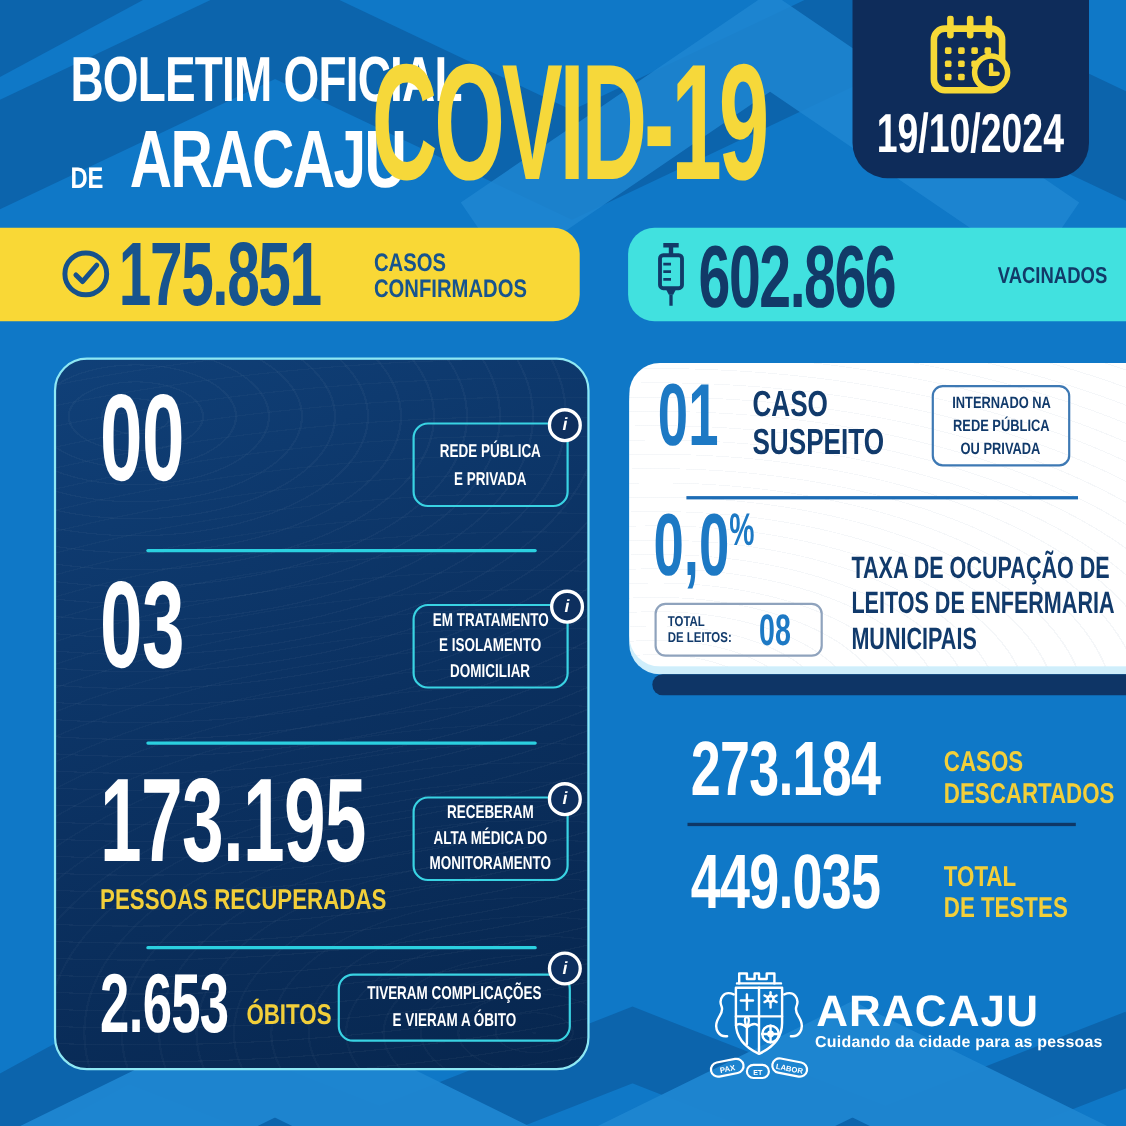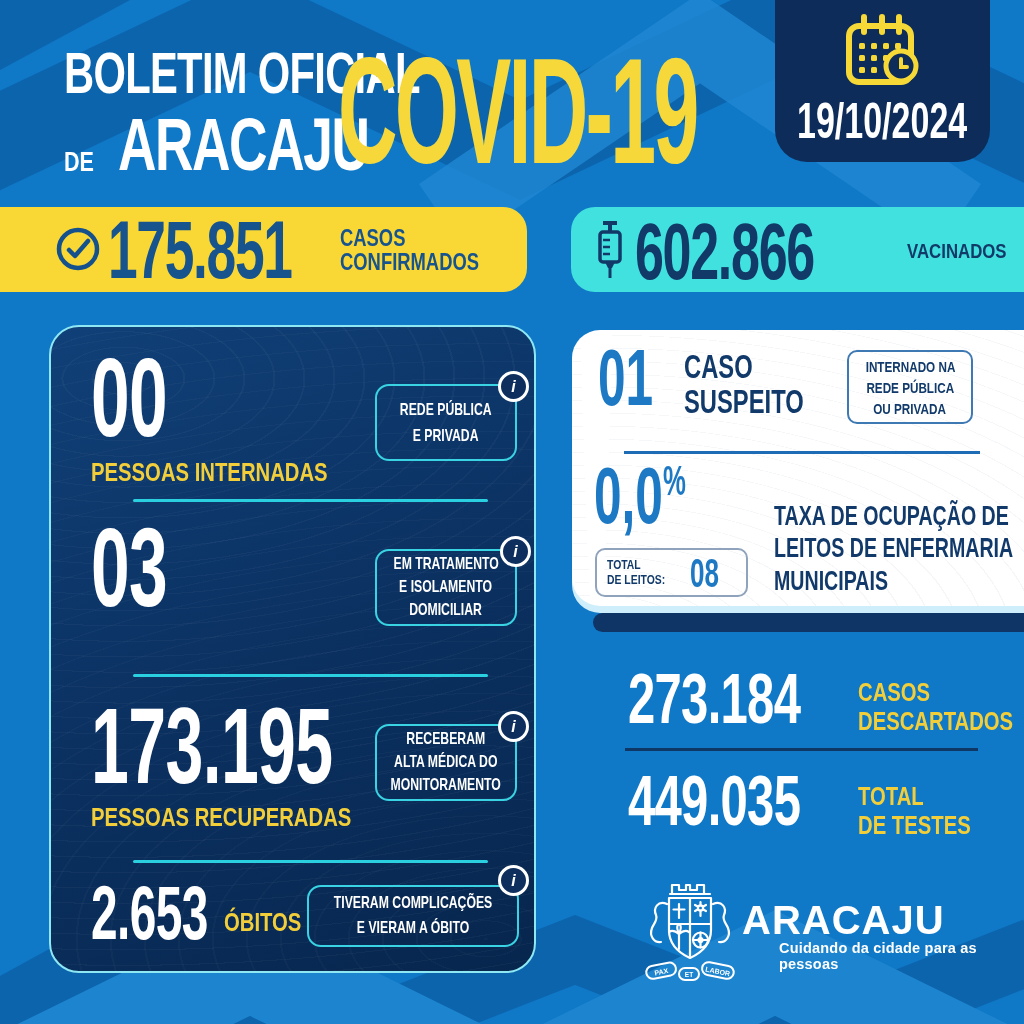--- a/index.html
+++ b/index.html
@@ -73,21 +73,21 @@
   .rate-desc{position:absolute;left:202px;top:170px;color:#113a6b;font-size:28px;font-weight:700;line-height:1.16;}
   .shadow-bar{left:593px;top:613px;width:431px;height:19px;background:#0e3566;border-radius:12px 0 0 12px;}
 
   
   .stat-value{color:#ffffff;font-size:70px;font-weight:700;line-height:0.84;letter-spacing:-1px;}
   .stat-labels{color:#f2cf3a;font-size:26px;font-weight:700;line-height:1.1;}
   .stat-div{left:625px;top:748px;width:353px;height:3px;background:#0e3766;}
 
   
   .brand{left:742px;top:898px;color:#ffffff;font-size:40px;font-weight:700;letter-spacing:1px;}
-  .tagline{left:779px;top:940px;color:#ffffff;font-size:14.5px;font-weight:700;letter-spacing:0.2px;}
+  .tagline{left:741px;top:940px;color:#ffffff;font-size:14.5px;font-weight:700;letter-spacing:0.2px;}
 </style>
 </head>
 <body>
 
 <div class="stage">
 
   <svg class="bg-svg" viewBox="0 0 1024 1024">
     <polygon points="0,0 130,0 0,70" fill="#0c64ac"></polygon>
     <path d="M-20,150 L250,22 L520,150 L790,22 L1060,150" fill="none" stroke="#0c64ac" stroke-width="90"></path>
     <path d="M440,215 L700,38 L960,215" fill="none" stroke="#1f86d1" stroke-width="75" opacity="0.85"></path>
@@ -153,22 +153,20 @@
       <line x1="17" y1="48" x2="17" y2="58" stroke="#123a68" stroke-width="3"></line>
     </svg>
     <div class="vacc-value"><span class="cond" style="--sx:.65">602.866</span></div>
     <div class="vacc-label"><span class="cond" style="--sx:.8">VACINADOS</span></div>
   </div>
 
   <div class="abs card-left">
 
     <div class="abs big-num" style="left:40px;top:26px;font-size:112px;">
       <span class="cond" style="--sx:.62">00</span></div>
-    <div class="abs sec-label" style="left:40px;top:132px;">
-      <span class="cond" style="--sx:.78">PESSOAS INTERNADAS</span></div>
     <div class="note-box" style="left:324px;top:57px;width:142px;height:77px;">
       <span class="condc" style="--sx:.72">REDE PÚBLICA</span>
       <span class="condc" style="--sx:.72">E PRIVADA</span>
     </div>
     <div class="info-icon" style="left:447px;top:44px;">i</div>
     <div class="divider" style="left:82px;top:172px;width:355px;"></div>
 
     <div class="abs big-num" style="left:40px;top:196px;font-size:112px;">
       <span class="cond" style="--sx:.62">03</span></div>
     <div class="note-box" style="left:324px;top:222px;width:142px;height:77px;line-height:1.35;">

